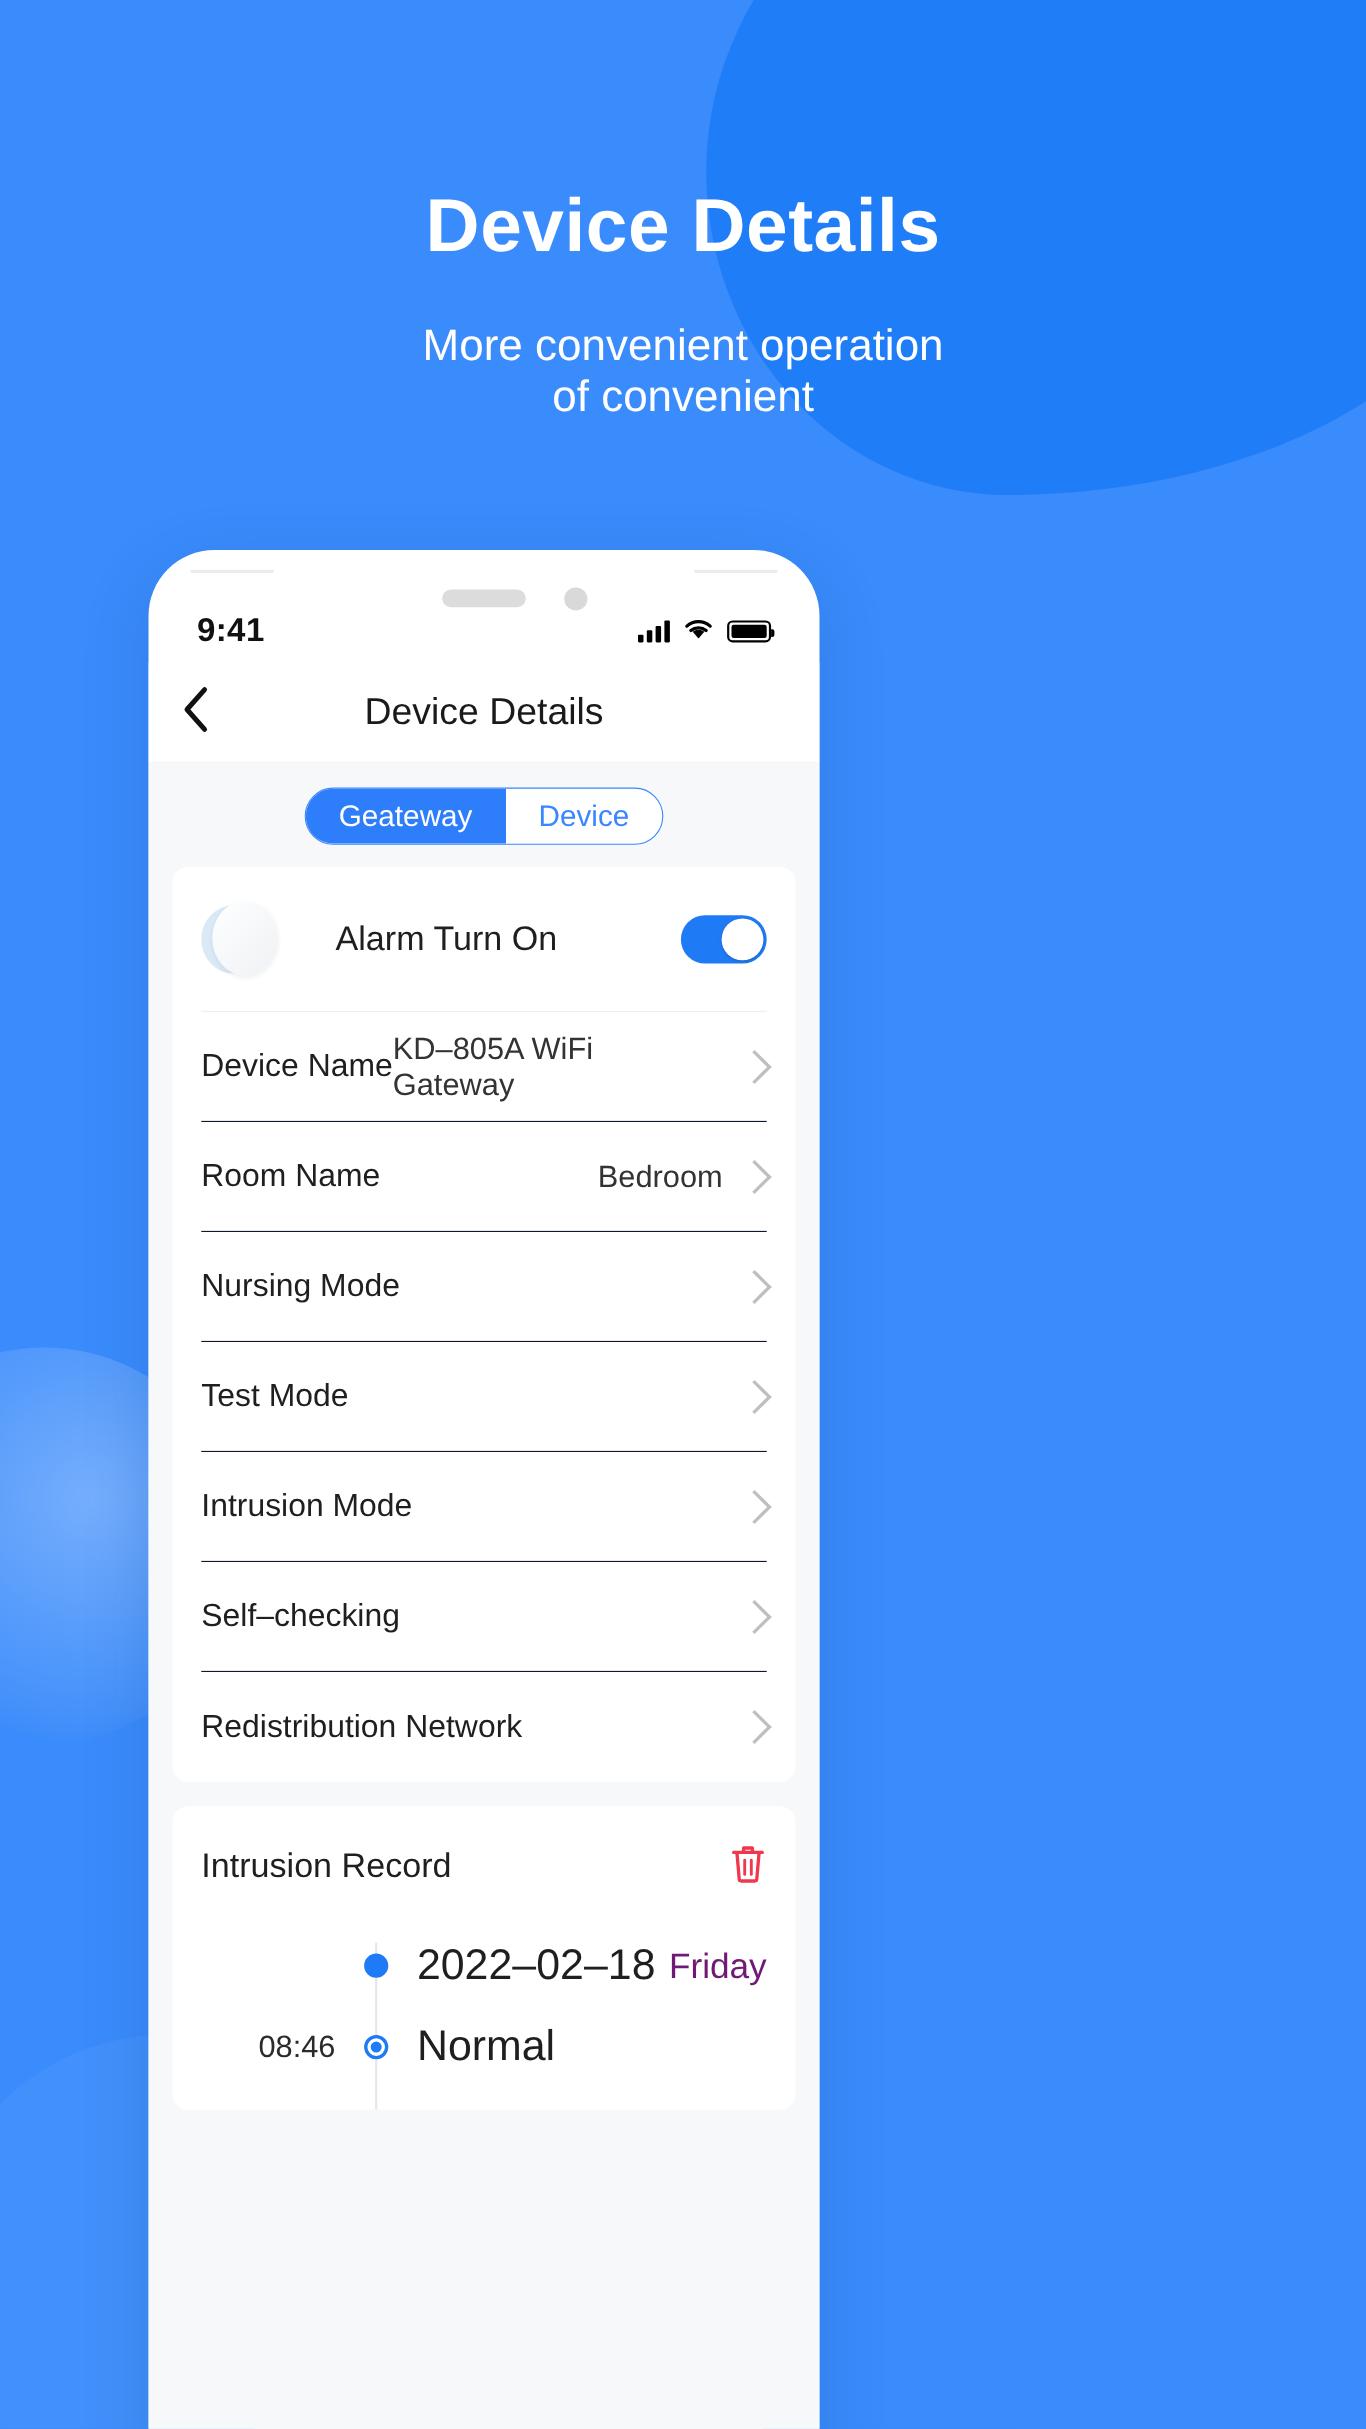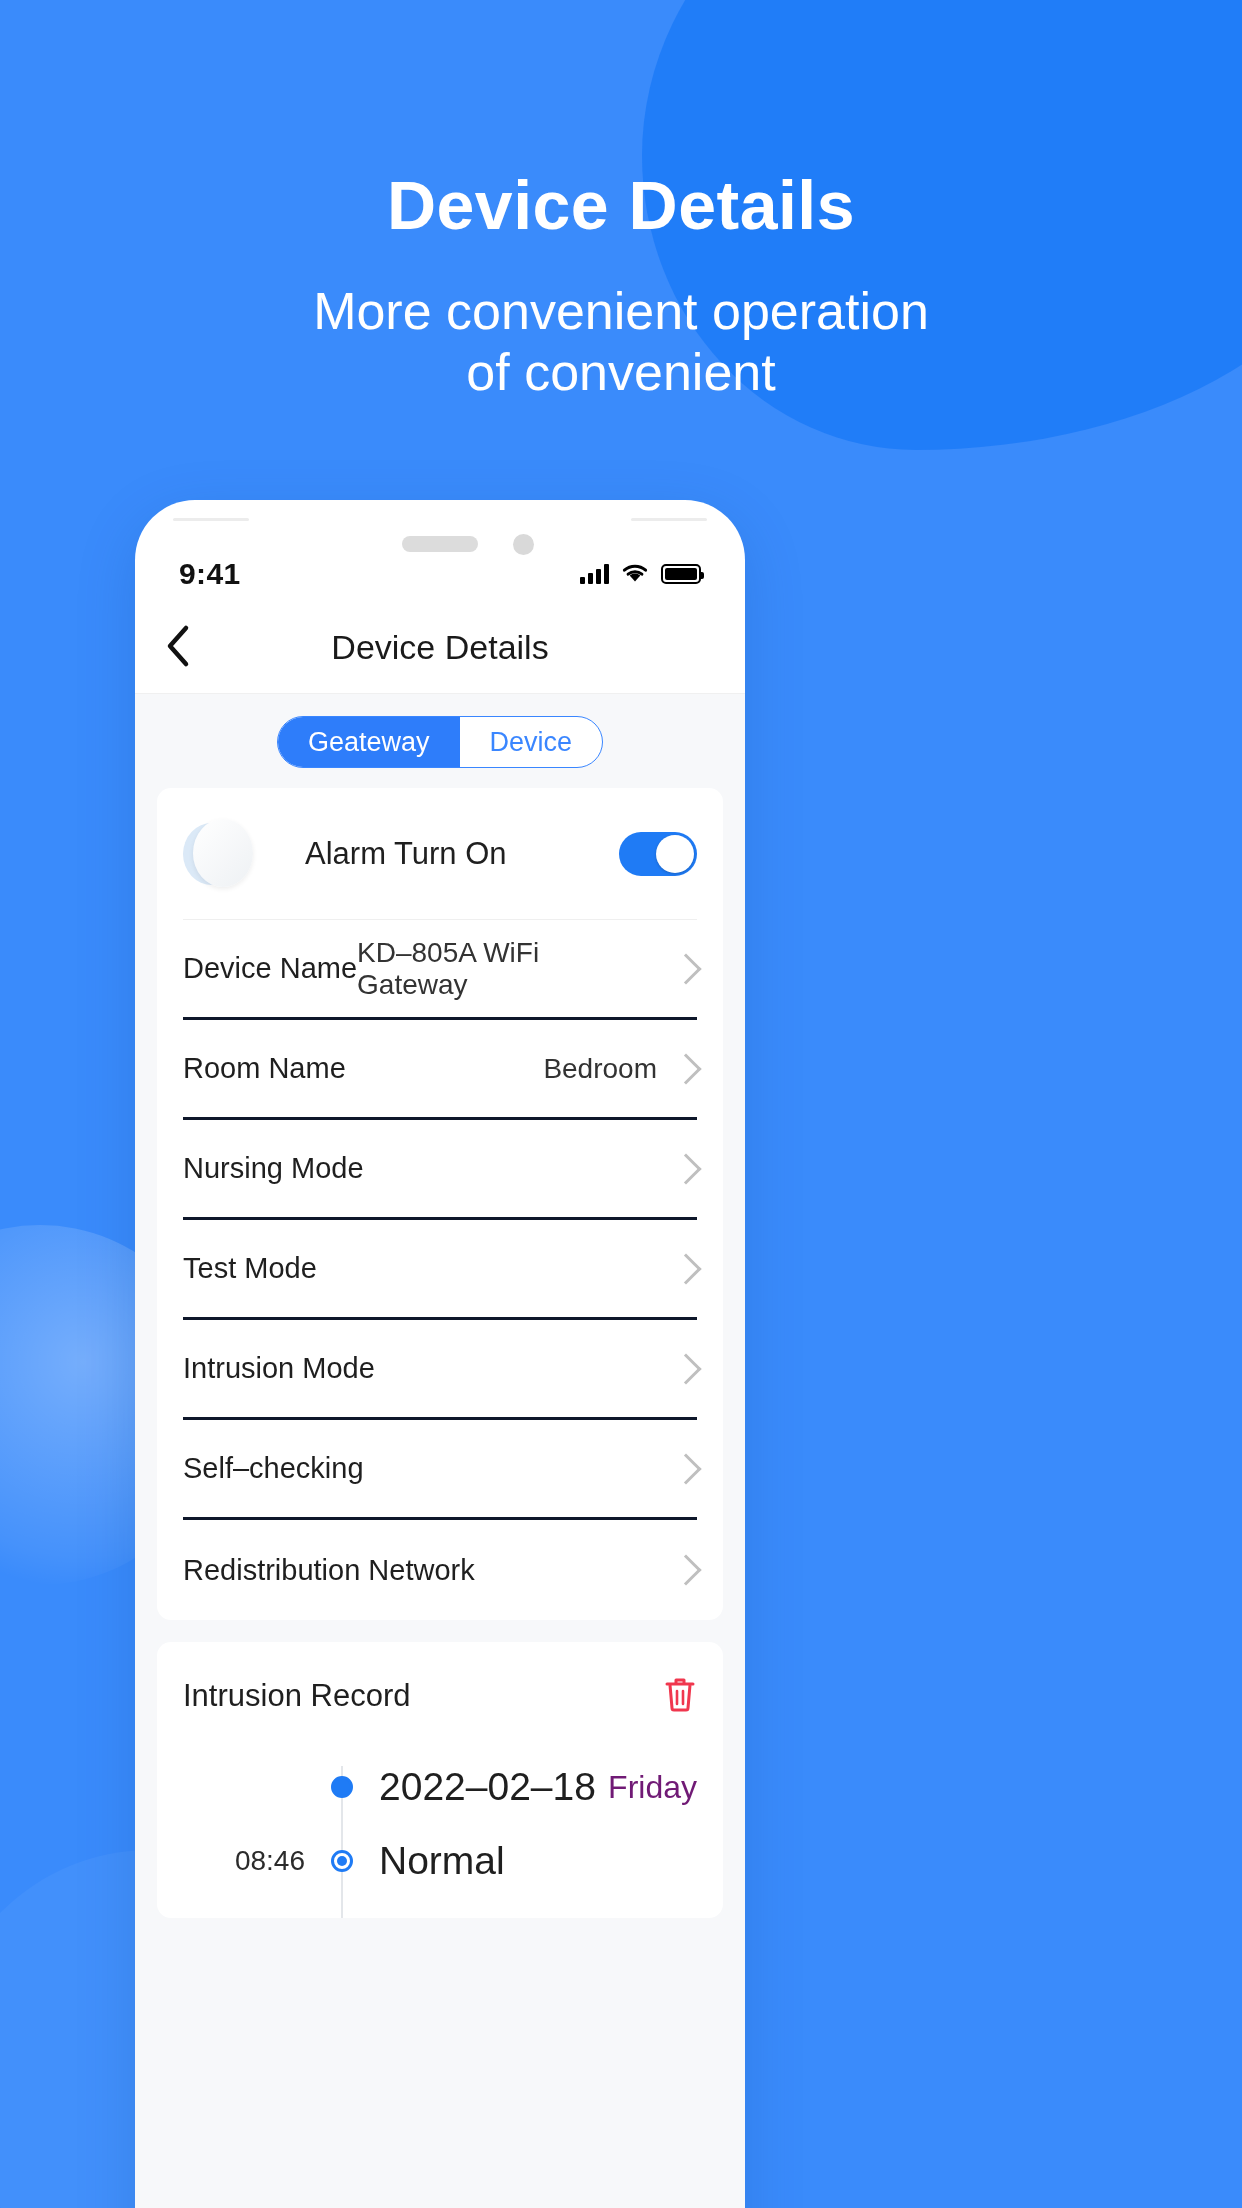--- a/index.html
+++ b/index.html
@@ -42,22 +42,22 @@
   .hero { position: absolute; top: 0; left: 0; right: 0; text-align: center; z-index: 4; }
   .hero-title {
     margin-top: 168px;
     font-size: 68px;
     font-weight: bold;
     color: #ffffff;
     letter-spacing: 0.5px;
     line-height: 1.1;
   }
   .hero-sub {
-    margin-top: 38px;
-    font-size: 52px;
+    margin-top: 48px;
+    font-size: 40px;
     color: #ffffff;
     line-height: 1.18;
     font-weight: 400;
   }
 
   
   .phone {
     position: absolute;
     left: 135px;
     top: 500px;
@@ -197,21 +197,21 @@
   }
   .toggle .knob {
     position: absolute; top: 3px; right: 3px;
     width: 38px; height: 38px; border-radius: 50%;
     background: #fff; box-shadow: 0 1px 3px rgba(0,0,0,0.2);
   }
 
   .row {
     display: flex; align-items: center;
     height: 100px;
-    border-bottom: 3px solid #0f172a;
+    border-bottom: 1px solid #0f172a;
     cursor: pointer;
   }
   .row:last-child { border-bottom: none; }
   .row-label { font-size: 29px; color: #1f1f1f; flex: 0 0 auto; }
   .row-value { margin-left: auto; font-size: 28px; color: #333; padding-right: 18px; }
   .chev {
     flex: 0 0 auto; margin-left: auto;
     width: 22px; height: 22px;
     border-right: 3px solid #bfbfbf; border-top: 3px solid #bfbfbf;
     transform: rotate(45deg);

